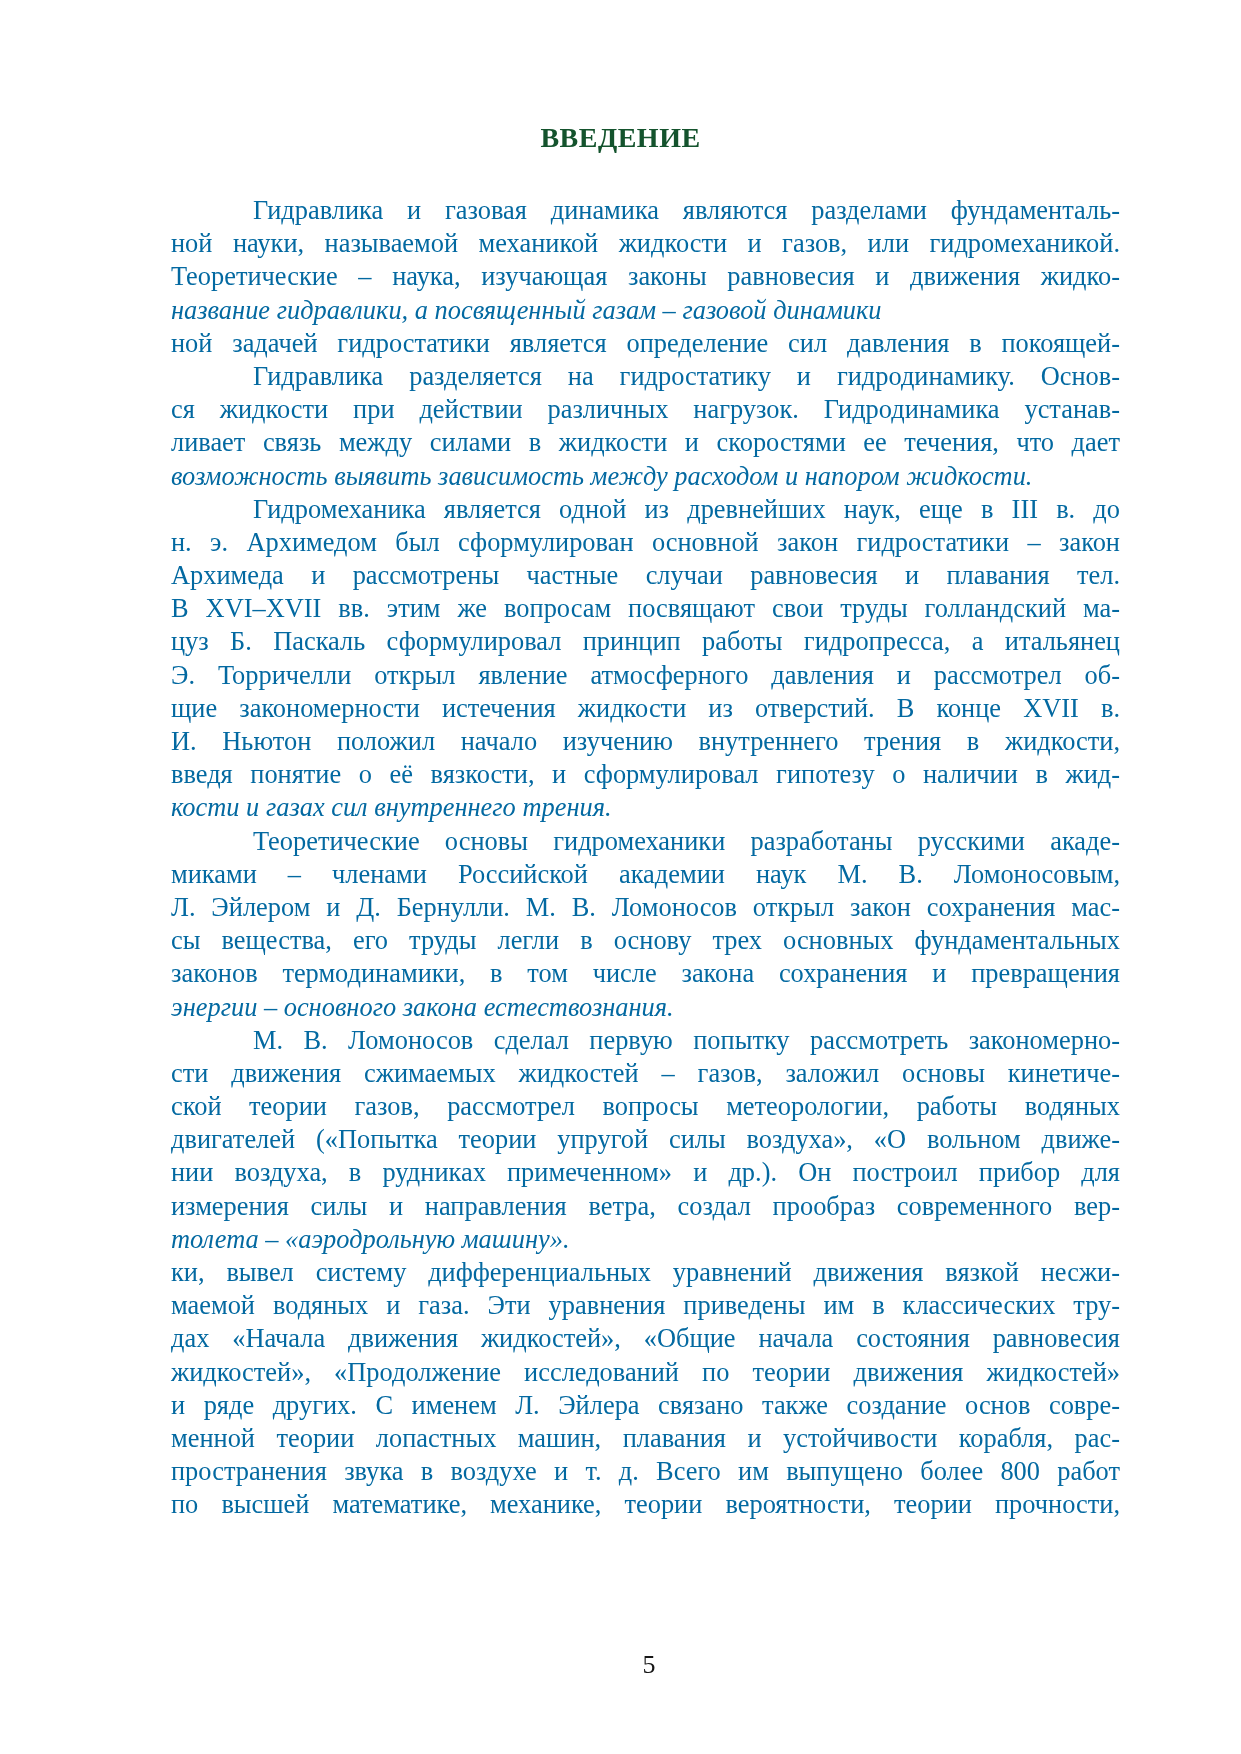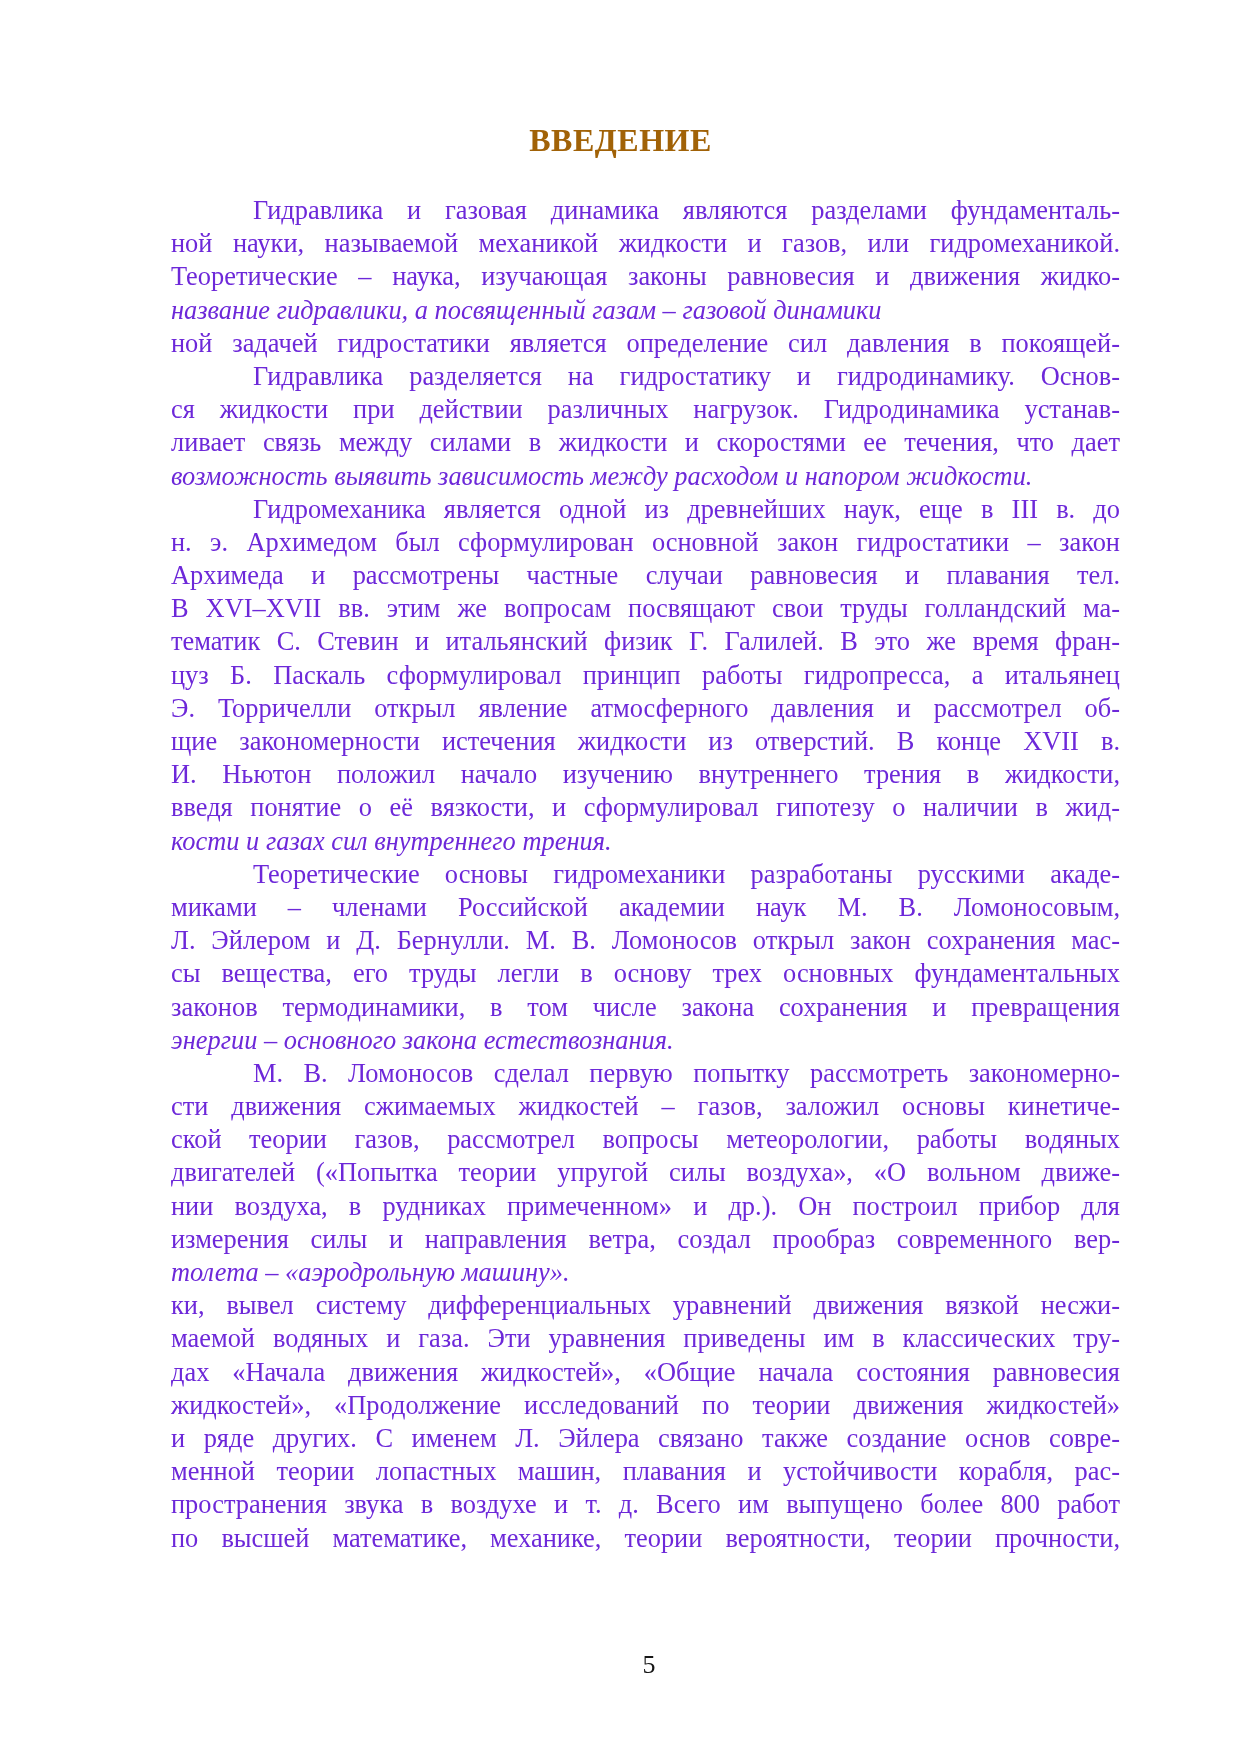--- a/index.html
+++ b/index.html
@@ -2,27 +2,27 @@
 <html><head>
 <meta charset="utf-8">
 <style>
   html, body { margin: 0; padding: 0; background: #ffffff; }
   body { width: 1241px; height: 1754px; position: relative; overflow: hidden; }
   .page { position: absolute; left: 0; top: 0; width: 1241px; height: 1754px; background: #fff; }
   .title {
     position: absolute; left: 0; width: 1241px; top: 122px;
     text-align: center;
     font-family: "Liberation Serif", serif;
-    font-weight: bold; font-size: 32px; color: #a16207;
+    font-weight: bold; font-size: 28px; color: #14532d;
     letter-spacing: 0.5px;
   }
   .body {
     position: absolute; left: 171px; top: 194px; width: 949px;
     font-family: "Liberation Serif", serif;
-    font-size: 26.4px; line-height: 33.2px; color: #6d28d9;
+    font-size: 26.4px; line-height: 33.2px; color: #0369a1;
   }
   .line {
     display: block; white-space: nowrap; text-align: justify; text-align-last: justify;
     height: 33.2px;
   }
   .line.indent { padding-left: 82px; }
   .line.last { text-align-last: left; font-style: italic; }
   .page-num {
     position: absolute; left: 0; width: 1298px; top: 1650px;
     text-align: center;
@@ -46,21 +46,20 @@
         <span class="line indent">Гидравлика разделяется на гидростатику и гидродинамику. Основ-</span>
         <span class="line">ся жидкости при действии различных нагрузок. Гидродинамика устанав-</span>
         <span class="line">ливает связь между силами в жидкости и скоростями ее течения, что дает</span>
         <span class="line last">возможность выявить зависимость между расходом и напором жидкости.</span>
       </div>
       <div>
         <span class="line indent">Гидромеханика является одной из древнейших наук, еще в III в. до</span>
         <span class="line">н. э. Архимедом был сформулирован основной закон гидростатики – закон</span>
         <span class="line">Архимеда и рассмотрены частные случаи равновесия и плавания тел.</span>
         <span class="line">В XVI–XVII вв. этим же вопросам посвящают свои труды голландский ма-</span>
-        <span class="line">тематик С. Стевин и итальянский физик Г. Галилей. В это же время фран-</span>
         <span class="line">цуз Б. Паскаль сформулировал принцип работы гидропресса, а итальянец</span>
         <span class="line">Э. Торричелли открыл явление атмосферного давления и рассмотрел об-</span>
         <span class="line">щие закономерности истечения жидкости из отверстий. В конце XVII в.</span>
         <span class="line">И. Ньютон положил начало изучению внутреннего трения в жидкости,</span>
         <span class="line">введя понятие о её вязкости, и сформулировал гипотезу о наличии в жид-</span>
         <span class="line last">кости и газах сил внутреннего трения.</span>
       </div>
       <div>
         <span class="line indent">Теоретические основы гидромеханики разработаны русскими акаде-</span>
         <span class="line">миками – членами Российской академии наук М. В. Ломоносовым,</span>

